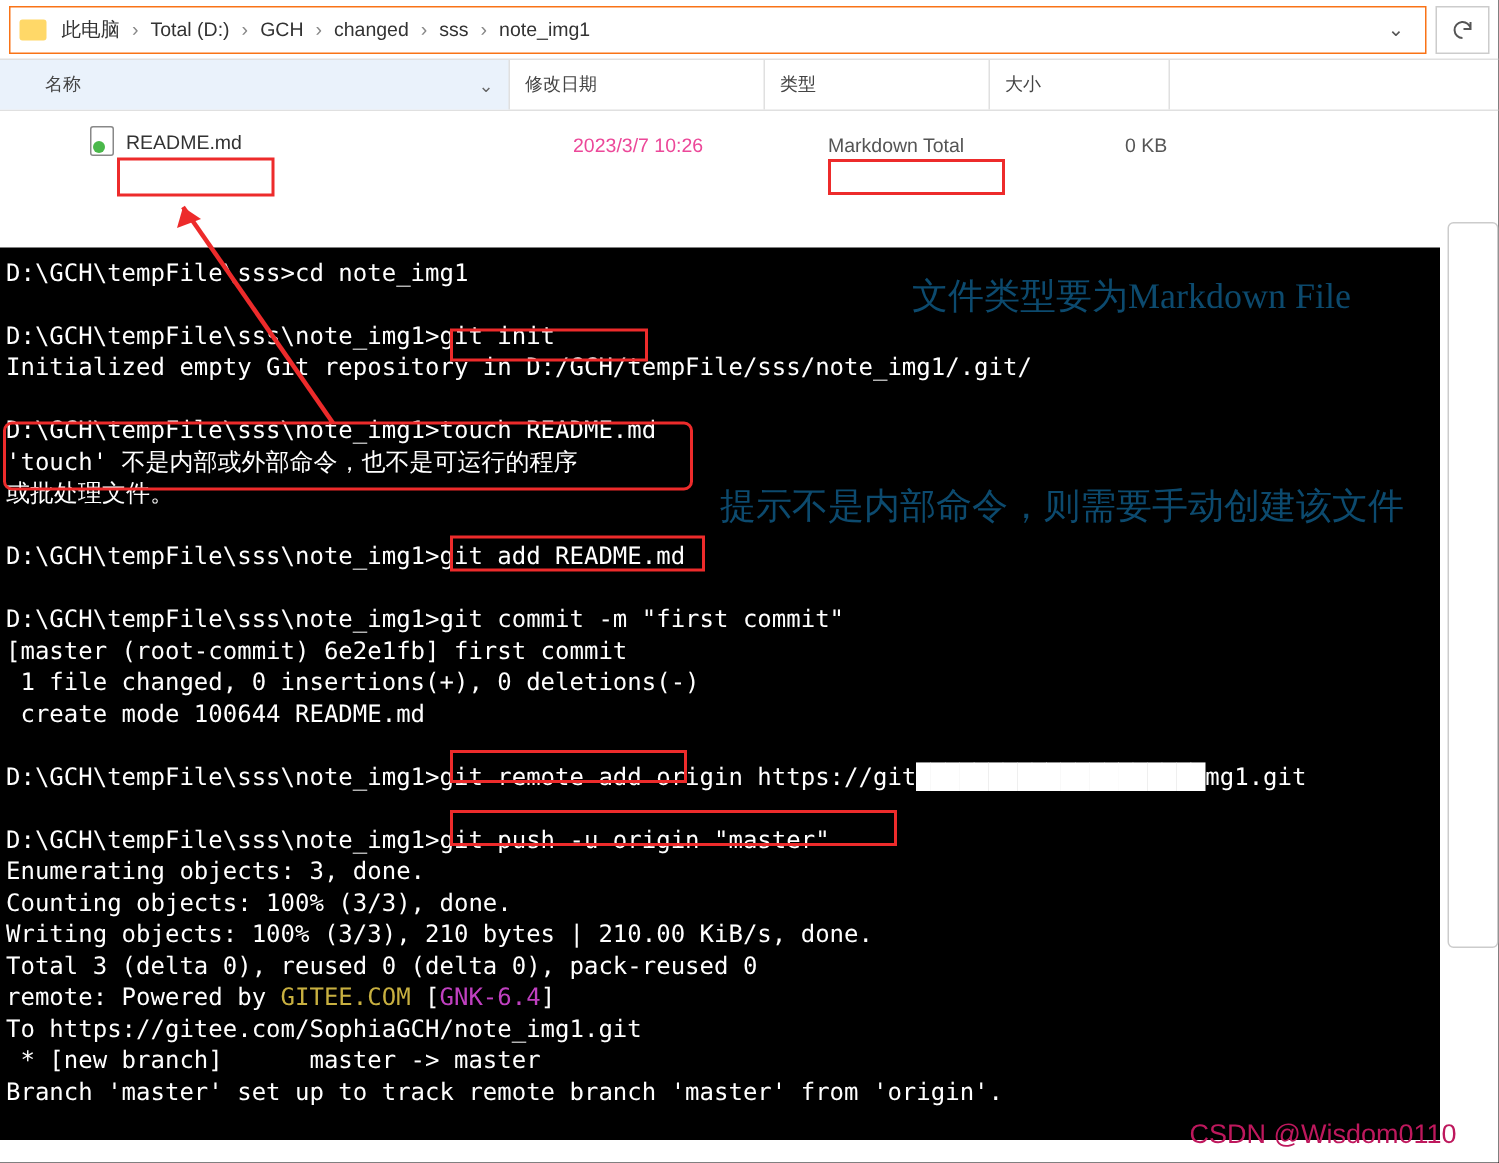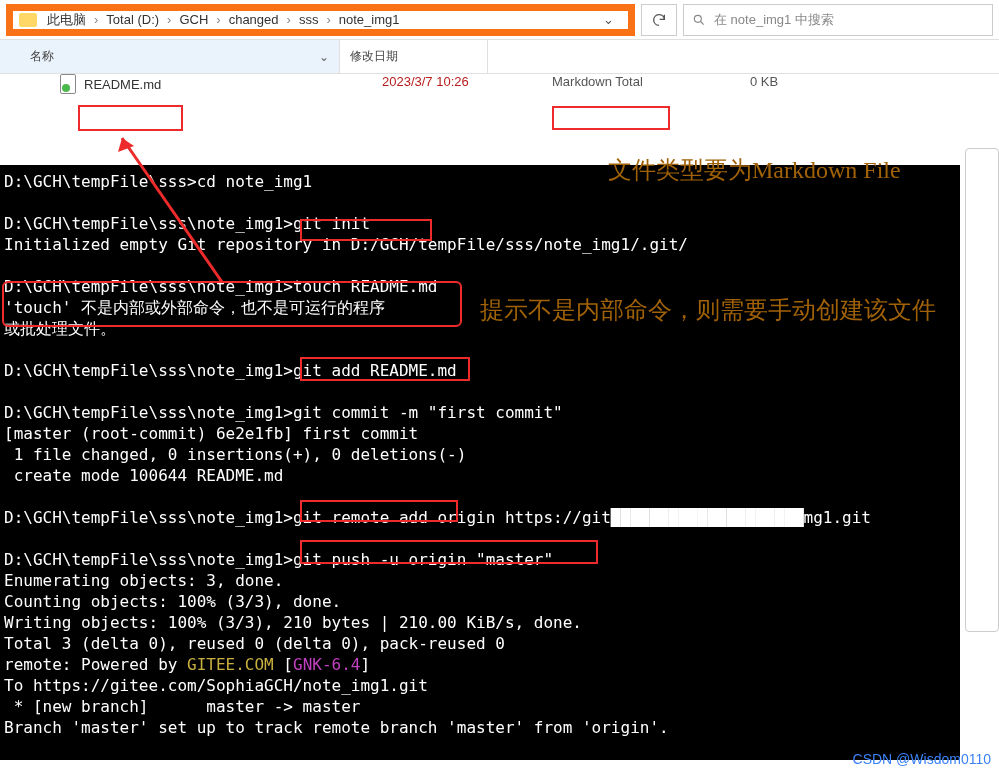--- a/index.html
+++ b/index.html
@@ -1,60 +1,60 @@
 <!DOCTYPE html>
 <html><head>
 <meta charset="utf-8">
 <style>
 * { margin: 0; padding: 0; box-sizing: border-box; }
 body { font-family: "Microsoft YaHei", "Segoe UI", sans-serif; font-size: 13px; background: #fff; width: 999px; height: 775px; position: relative; overflow: hidden; }
 
 
 .explorer-bar { display: flex; align-items: center; height: 40px; border-bottom: 1px solid #e0e0e0; }
-.address-bar { flex: 1; display: flex; align-items: center; height: 32px; border: 7px solid #f97316; margin: 4px 6px; padding: 0 6px; }
+.address-bar { flex: 1; display: flex; align-items: center; height: 32px; border: 1px solid #f97316; margin: 4px 6px; padding: 0 6px; }
 .folder-icon { width: 18px; height: 14px; background: #ffd868; border-radius: 2px; margin-right: 8px; position: relative; }
 .breadcrumb { display: flex; align-items: center; color: #333; }
 .breadcrumb span { padding: 0 2px; }
 .breadcrumb .sep { color: #888; padding: 0 6px; }
 .addr-drop { margin-left: auto; color: #555; padding: 0 8px; }
 .refresh-btn { width: 36px; height: 32px; border: 1px solid #ccc; margin: 4px 6px 4px 0; display: flex; align-items: center; justify-content: center; }
 .refresh-btn svg { width: 16px; height: 16px; }
 .search-box { width: 310px; height: 32px; border: 1px solid #ccc; margin: 4px 6px 4px 0; display: flex; align-items: center; padding: 0 8px; color: #888; }
 .search-box svg { width: 14px; height: 14px; margin-right: 8px; }
 
 
 .col-headers { display: flex; align-items: flex-end; height: 34px; border-bottom: 1px solid #e0e0e0; padding-left: 30px; color: #444; font-size: 12px; }
 .col-name { width: 340px; display: flex; align-items: center; background: #eaf2fb; height: 100%; padding-left: 30px; margin-left: -30px; }
 .col-name .sort { margin-left: auto; margin-right: 10px; color: #666; }
-.col-date { width: 148px; }
+.col-date { width: 170px; }
 .col-type { width: 150px; }
 .col-size { width: 120px; }
 .col-headers > div { border-right: 1px solid #e0e0e0; height: 100%; display: flex; align-items: center; padding-left: 10px; }
 .col-headers > div:first-child { padding-left: 30px; }
 
 
-.file-row { display: flex; align-items: flex-start; height: 30px; padding-left: 60px; color: #333; }
+.file-row { display: flex; align-items: flex-end; height: 30px; padding-left: 60px; color: #333; }
 .file-row .fname { width: 310px; display: flex; align-items: center; }
-.file-row .fdate { width: 170px; padding-left: 12px; color: #b91c1c;}
+.file-row .fdate { width: 170px; padding-left: 12px; color: #ec4899;}
 .file-row .ftype { width: 150px; padding-left: 12px; color: #555;}
 .file-row .fsize { width: 120px; padding-left: 60px; color: #555;}
 .md-icon { width: 16px; height: 20px; background: #fff; border: 1px solid #888; border-radius: 2px; margin-right: 8px; position: relative; }
 .md-icon::after { content: ""; position: absolute; bottom: 1px; left: 1px; width: 8px; height: 8px; background: #4ab84a; border-radius: 50%; }
 
 
 .redbox { position: absolute; border: 2px solid #ed2b2b; pointer-events: none; }
-.redtext { position: absolute; color: #a16207; font-size: 24px; font-family: SimSun, serif; pointer-events: none; line-height: 1.3; }
+.redtext { position: absolute; color: #0c4a6e; font-size: 24px; font-family: SimSun, serif; pointer-events: none; line-height: 1.3; margin-top: 28px; }
 .redarrow { position: absolute; pointer-events: none; }
 
 
 .terminal { position: absolute; left: 0; top: 165px; width: 960px; height: 595px; background: #000; color: #fff; font-family: "NSimSun", "SimSun", monospace; font-size: 16px; padding: 6px 4px; line-height: 21px; white-space: pre; overflow: hidden; }
 .terminal .gitee { color: #c8b040; }
 .terminal .gnk { color: #c040c0; }
 
-.watermark { position: absolute; right: 8px; bottom: 8px; color: #3b82f6; font-size: 14px; font-family: Arial, sans-serif; }
+.watermark { position: absolute; right: 28px; bottom: 8px; color: #be185d; font-size: 18px; font-family: Arial, sans-serif; }
 .right-edge { position: absolute; right: 0; top: 148px; width: 34px; height: 484px; background: #fff; border: 1px solid #ccc; border-radius: 4px; }
 </style>
 </head>
 <body>
 
 <div class="explorer-bar">
   <div class="address-bar">
     <span class="folder-icon"></span>
     <div class="breadcrumb">
       <span>此电脑</span>
@@ -69,36 +69,35 @@
         <span class="sep">›</span>
       <span>note_img1</span>
     </div>
     <span class="addr-drop">⌄</span>
   </div>
   <div class="refresh-btn">
     <svg viewBox="0 0 24 24">
         <path fill="none" stroke="#555" stroke-width="2" d="M20 11A8 8 0 1 0 12 20M20 4v7h-7"></path>
       </svg>
   </div>
-  <div class="search-box">
-    <svg viewBox="0 0 24 24">
-        <circle cx="10" cy="10" r="6" fill="none" stroke="#888" stroke-width="2"></circle>
-        <line x1="15" y1="15" x2="20" y2="20" stroke="#888" stroke-width="2"></line>
-      </svg>
-    <span>在 note_img1 中搜索</span>
-  </div>
 </div>
 
 <div class="col-headers">
   <div class="col-name">
     <span>名称</span>
     <span class="sort">⌄</span>
   </div>
   <div class="col-date">
       <span>修改日期</span>
+    </div>
+  <div class="col-type">
+      <span>类型</span>
+    </div>
+  <div class="col-size">
+      <span>大小</span>
     </div>
 </div>
 
 <div class="file-row">
   <div class="fname">
     <span class="md-icon"></span>
     <span>README.md</span>
   </div>
   <div class="fdate">2023/3/7 10:26</div>
   <div class="ftype">Markdown Total</div>

